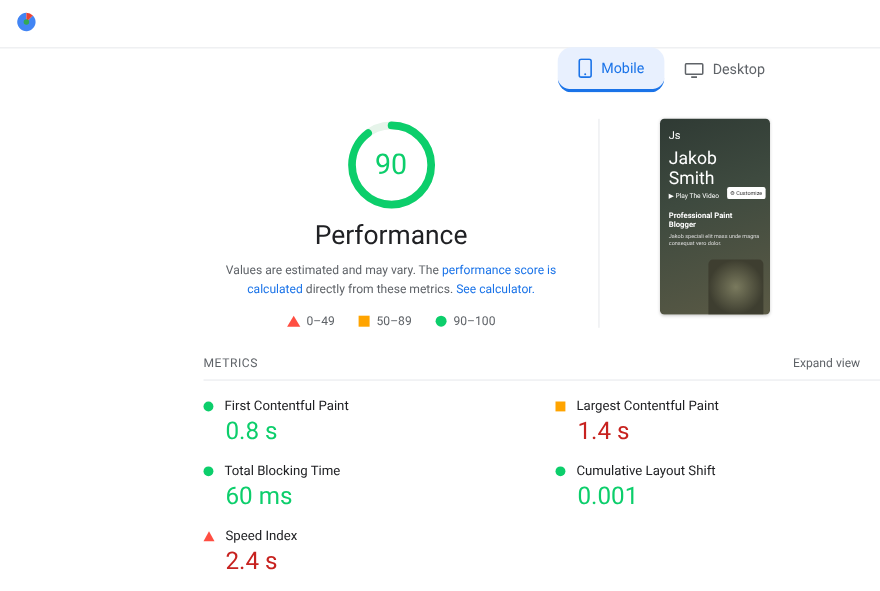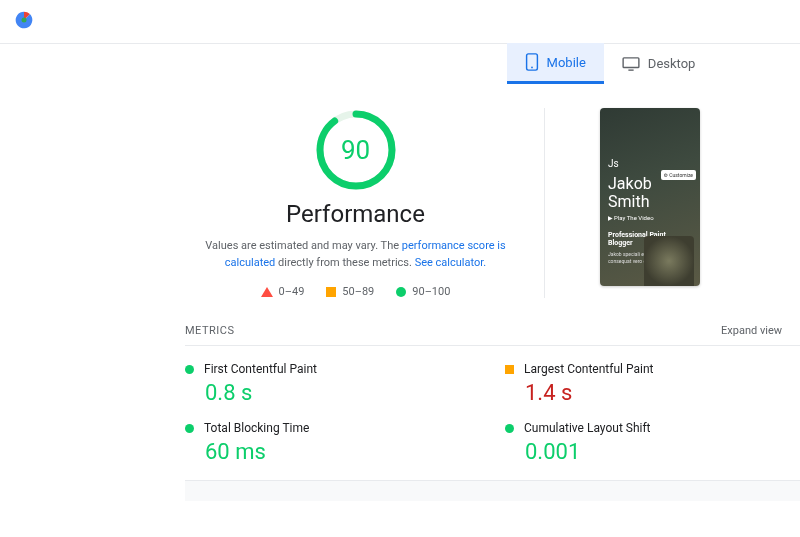--- a/index.html
+++ b/index.html
@@ -1,39 +1,39 @@
 <!DOCTYPE html>
 <html><head>
 <meta charset="utf-8">
 <style>
   * { box-sizing: border-box; margin: 0; padding: 0; }
   body { font-family: Roboto, Arial, sans-serif; font-size: 13px; color: #202124; background: #fff; width: 800px; }
   .topbar { display: flex; align-items: center; padding: 10px 14px; border-bottom: 1px solid #e8eaed; height: 44px; }
   .logo-wrap { display: flex; align-items: center; gap: 8px; }
   .tabs { display: flex; justify-content: center; gap: 0; margin-top: -1px; padding-left: 420px; }
-  .tab { display: flex; align-items: center; gap: 8px; padding: 10px 18px; cursor: pointer; color: #5f6368; font-size: 13px; }
+  .tab { display: flex; align-items: center; gap: 8px; padding: 10px 18px; cursor: pointer; color: #5f6368; font-size: 13px; border-radius: 13px; }
   .tab.active { background: #e8f0fe; color: #1a73e8; border-bottom: 3px solid #1a73e8; }
   .tab svg { display: block; }
   .content { padding: 24px 0 0 185px; }
   .summary-row { display: flex; align-items: flex-start; }
   .score-box { flex: 0 0 360px; text-align: center; border-right: 1px solid #e8eaed; padding-right: 18px; }
   .gauge-wrap { position: relative; width: 84px; height: 84px; margin: 0 auto 8px; }
   .gauge-wrap svg { transform: rotate(-90deg); }
   .score-num { position: absolute; top: 50%; left: 50%; transform: translate(-50%, -50%); font-size: 26px; color: #0cce6b; font-weight: 400; }
   .perf-title { font-size: 24px; margin: 8px 0 10px; color: #202124; }
   .disclaimer { font-size: 11px; color: #5f6368; line-height: 1.5; max-width: 320px; margin: 0 auto 14px; }
   .disclaimer a { color: #1a73e8; text-decoration: none; }
   .legend { display: flex; justify-content: center; gap: 22px; font-size: 11px; align-items: center; }
   .legend-item { display: flex; align-items: center; gap: 6px; color: #5f6368; }
   .tri { width: 0; height: 0; border-left: 6px solid transparent; border-right: 6px solid transparent; border-bottom: 10px solid #ff4e42; }
   .sq { width: 10px; height: 10px; background: #ffa400; }
   .cir { width: 10px; height: 10px; border-radius: 50%; background: #0cce6b; }
   .preview { flex: 0 0 250px; padding-left: 55px; }
   .phone { width: 100px; height: 178px; border-radius: 4px; overflow: hidden; box-shadow: 0 1px 3px rgba(0,0,0,.2); position: relative; background: linear-gradient(160deg, #2f3a34 0%, #3e4a3f 40%, #5b5a45 100%); }
-  .phone-inner { padding: 10px 8px; color: #fff; font-size: 8px; margin-top: 40px; }
+  .phone-inner { padding: 10px 8px; color: #fff; font-size: 8px; }
   .pv-logo { font-size: 10px; margin-bottom: 6px; color:#fff;}
   .pv-name { font-size: 16px; font-weight: 400; line-height: 1.1; margin-bottom: 4px; }
   .pv-play { font-size: 6px; margin-bottom: 10px; }
   .pv-tag { background: #fff; color: #333; font-size: 5px; padding: 2px 3px; position: absolute; top: 62px; right: 4px; border-radius: 2px; }
   .pv-sub { font-size: 7px; font-weight: 700; margin-top: 6px; }
   .pv-desc { font-size: 5px; color: #ddd; line-height: 1.3; margin-top: 4px; }
   .pv-photo { position: absolute; bottom: 0; right: 6px; width: 50px; height: 50px; background: radial-gradient(ellipse at center, #7a7a5e 0%, #3e3e30 70%); border-radius: 4px 4px 0 0; }
   .metrics-head { display: flex; justify-content: space-between; align-items: baseline; margin: 26px 12px 8px 0; padding-right: 6px; }
   .metrics-head h3 { font-size: 11px; letter-spacing: 0.5px; color: #5f6368; font-weight: 400; }
   .expand { font-size: 11px; color: #5f6368; }
@@ -158,20 +158,27 @@
         </div>
       <div class="metric-val v-green">60 ms</div>
     </div>
     <div class="metric">
       <div class="metric-head">
           <span class="m-cir"></span>
           <span>Cumulative Layout Shift</span>
         </div>
       <div class="metric-val v-green">0.001</div>
     </div>
+    <div class="metric">
+      <div class="metric-head">
+          <span class="m-tri"></span>
+          <span>Speed Index</span>
+        </div>
+      <div class="metric-val v-red">2.4 s</div>
+    </div>
     <div></div>
   </div>
 
   <div class="info-grid">
     
     
     
     
     
     

